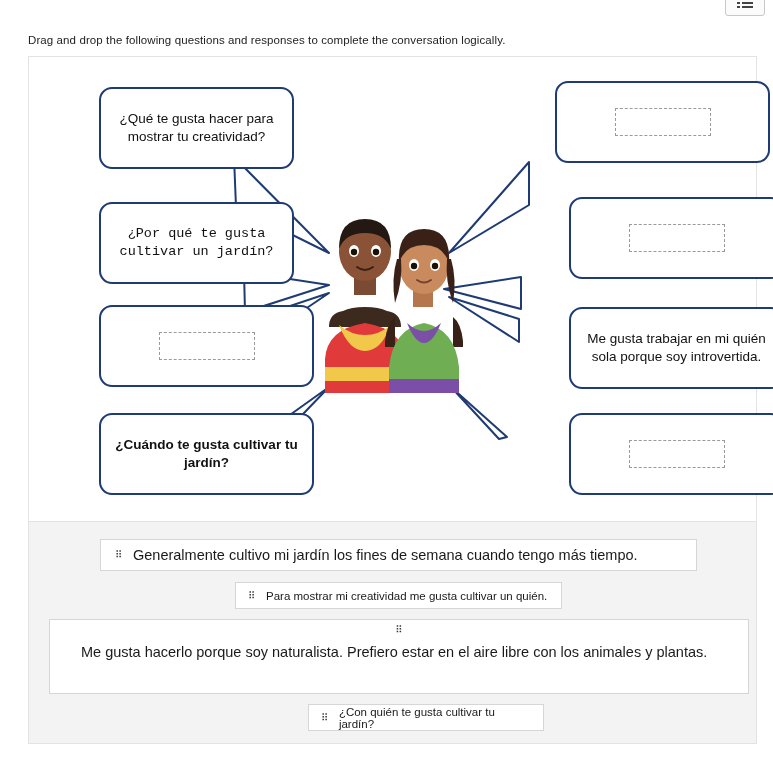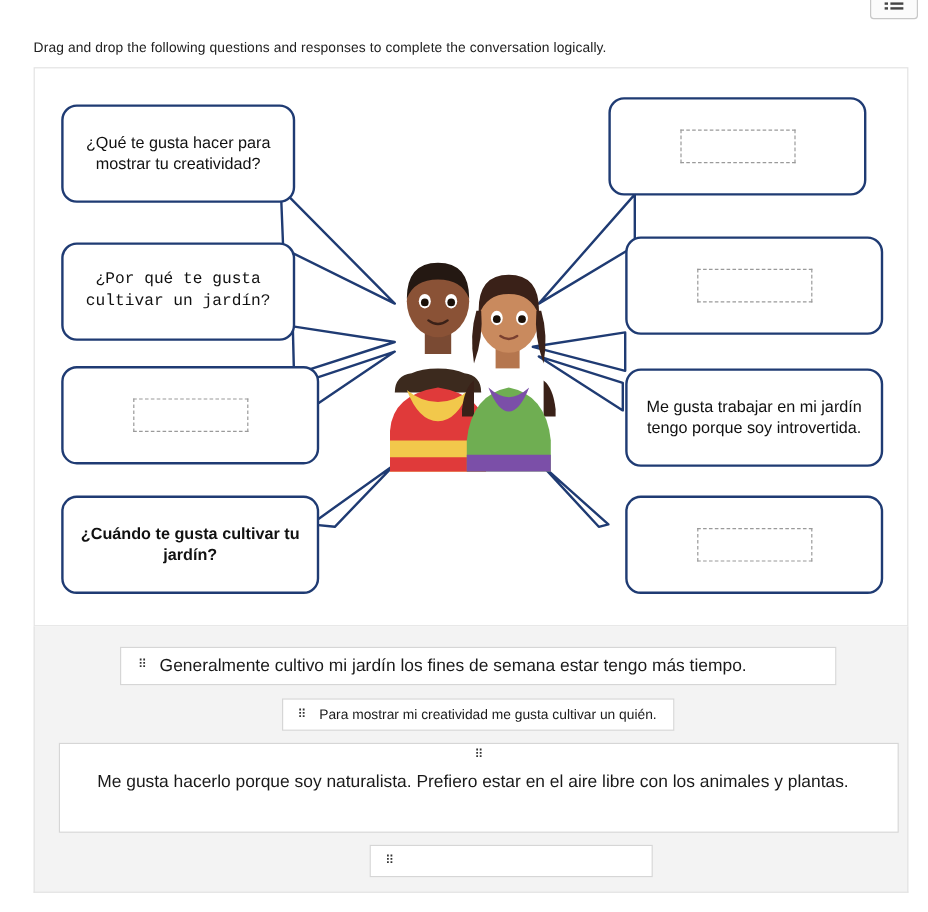--- a/index.html
+++ b/index.html
@@ -69,20 +69,21 @@
     background: #ffffff;
     box-sizing: border-box;
     display: flex;
     align-items: center;
     justify-content: center;
     text-align: center;
     color: #111111;
     font-size: 13.5px;
     line-height: 1.35;
     padding: 6px 10px;
+    margin-left: 48px;
   }
   .bubble .txt { display:block; }
 
   
   .dropzone {
     width: 96px;
     height: 28px;
     border: 1px dashed #9a9a9a;
     box-sizing: border-box;
     background: #ffffff;
@@ -228,21 +229,21 @@
 
     <div class="bubble" style="left:478px; top:24px; width:215px; height:82px;">
       <span class="dropzone"></span>
     </div>
 
     <div class="bubble" style="left:492px; top:140px; width:215px; height:82px;">
       <span class="dropzone"></span>
     </div>
 
     <div class="bubble" style="left:492px; top:250px; width:215px; height:82px;">
-      <span class="txt">Me gusta trabajar en mi jardín tengo porque soy introvertida.</span>
+      <span class="txt">Me gusta trabajar en mi quién sola porque soy introvertida.</span>
     </div>
 
     <div class="bubble" style="left:492px; top:356px; width:215px; height:82px;">
       <span class="dropzone"></span>
     </div>
 
     <div class="avatars">
       <svg width="180" height="200" viewBox="0 0 180 200">
 
         <g>
@@ -281,31 +282,32 @@
           <path d="M80,172 l70,0 l0,14 l-70,0 z" fill="#7b4fa8"></path>
         </g>
       </svg>
     </div>
   </div>
 
   <div class="bank">
 
     <div class="chip chip-1">
       <span class="grip">⠿</span>
-      <span>Generalmente cultivo mi jardín los fines de semana estar tengo más tiempo.</span>
+      <span>Generalmente cultivo mi jardín los fines de semana cuando tengo más tiempo.</span>
     </div>
 
     <div class="chip chip-2">
       <span class="grip">⠿</span>
       <span>Para mostrar mi creatividad me gusta cultivar un quién.</span>
     </div>
 
     <div class="chip chip-3">
       <span class="grip-center">⠿</span>
       <span class="body">Me gusta hacerlo porque soy naturalista.  Prefiero estar en el aire libre con los animales y plantas.</span>
     </div>
 
     <div class="chip chip-4">
       <span class="grip">⠿</span>
+      <span>¿Con quién te gusta cultivar tu jardín?</span>
     </div>
   </div>
 
 </div>
 
 </body></html>

